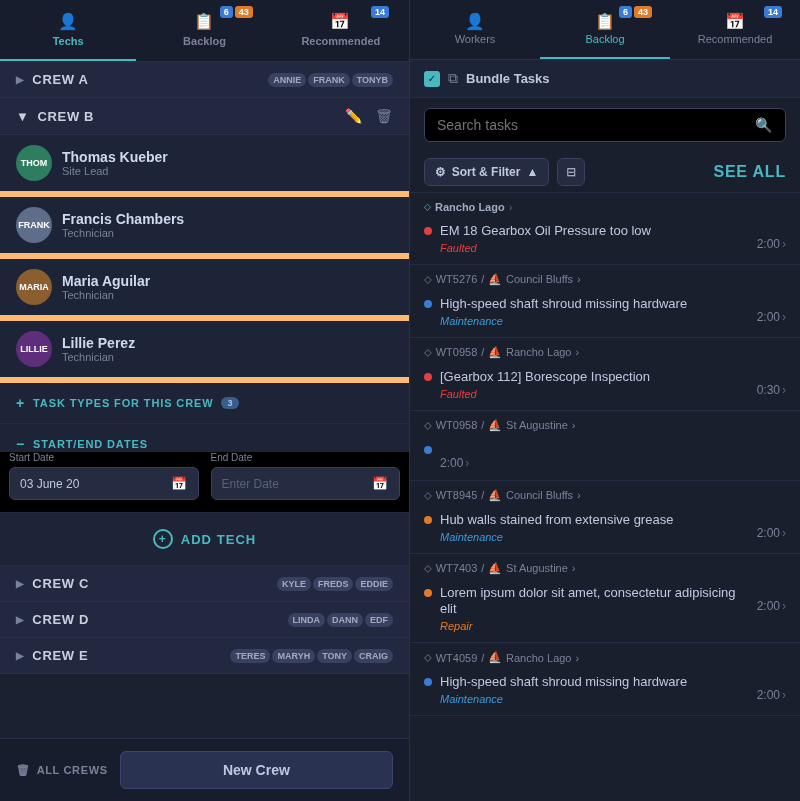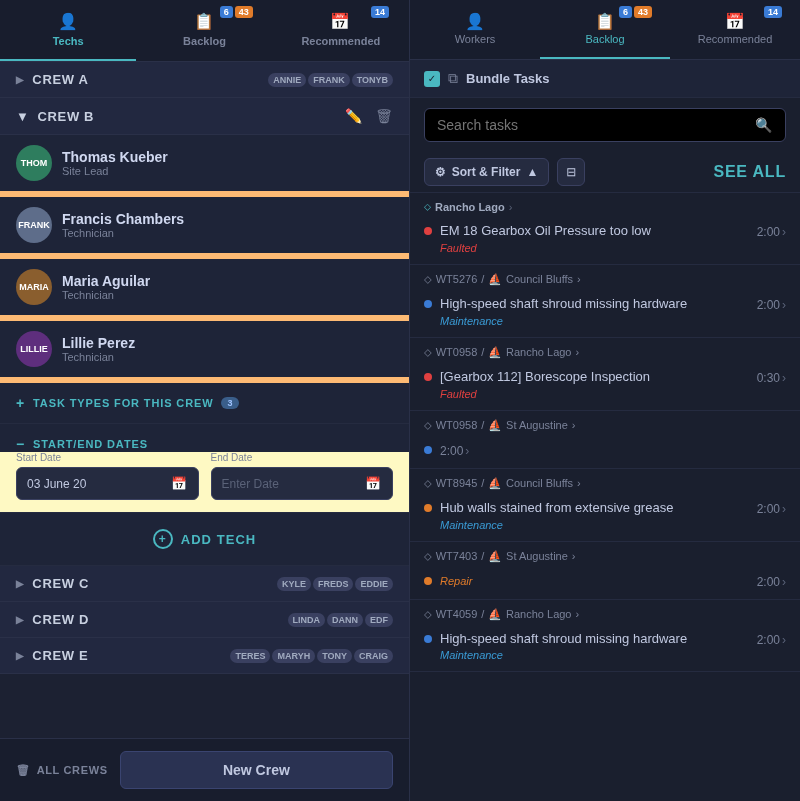--- a/index.html
+++ b/index.html
@@ -170,21 +170,21 @@
     .section-row .count-badge {
       background: #3a5e8a;
       color: #a0c4ff;
       font-size: 9px;
       padding: 1px 6px;
       border-radius: 10px;
     }
     .section-row .minus { color: #4ab8c1; font-size: 14px; }
 
     
-    .dates-section { padding: 0 16px 12px; background: #fef9c3; border-bottom: 1px solid #252b40; }
+    .dates-section { padding: 0 9px 12px; background: #000000; border-bottom: 1px solid #252b40; }
     .date-fields { display: flex; gap: 12px; }
     .date-field { flex: 1; }
     .date-field-label { font-size: 10px; color: #7a8299; margin-bottom: 4px; }
     .date-input {
       display: flex;
       align-items: center;
       justify-content: space-between;
       background: #252b40;
       border: 1px solid #3a4060;
       border-radius: 6px;
@@ -415,21 +415,21 @@
     .type-punchlist { color: #a0c4ff; }
     .type-repair { color: #e07b2a; }
     .task-time {
       display: flex;
       align-items: center;
       gap: 2px;
       font-size: 12px;
       color: #7a8299;
       white-space: nowrap;
       flex-shrink: 0;
-      margin-top: 2px;
+      margin-top: 14px;
     }
     .task-chevron { color: #5a6278; font-size: 12px; }
 
     .task-sublocation {
       display: flex;
       align-items: center;
       gap: 4px;
       padding: 8px 14px 4px;
       font-size: 11px;
       color: #7a8299;
@@ -746,20 +746,21 @@
         <span class="loc-arrow">⬦</span>
         <span class="loc-work">WT7403</span>
         <span class="loc-sep">/</span>
         <span>⛵</span>
         <span class="loc-name">St Augustine</span>
         <span class="loc-sep">›</span>
       </div>
       <div class="task-item">
         <div class="task-priority-dot dot-orange"></div>
         <div class="task-content">
+          <div class="task-title">Lorem ipsum dolor sit amet, consectetur adipisicing elit</div>
           <div class="task-type type-repair">Repair</div>
         </div>
         <div class="task-time">2:00 <span class="task-chevron">›</span></div>
       </div>
     </div>
 
     <div class="task-group">
       <div class="task-sublocation">
         <span class="loc-arrow">⬦</span>
         <span class="loc-work">WT4059</span>

